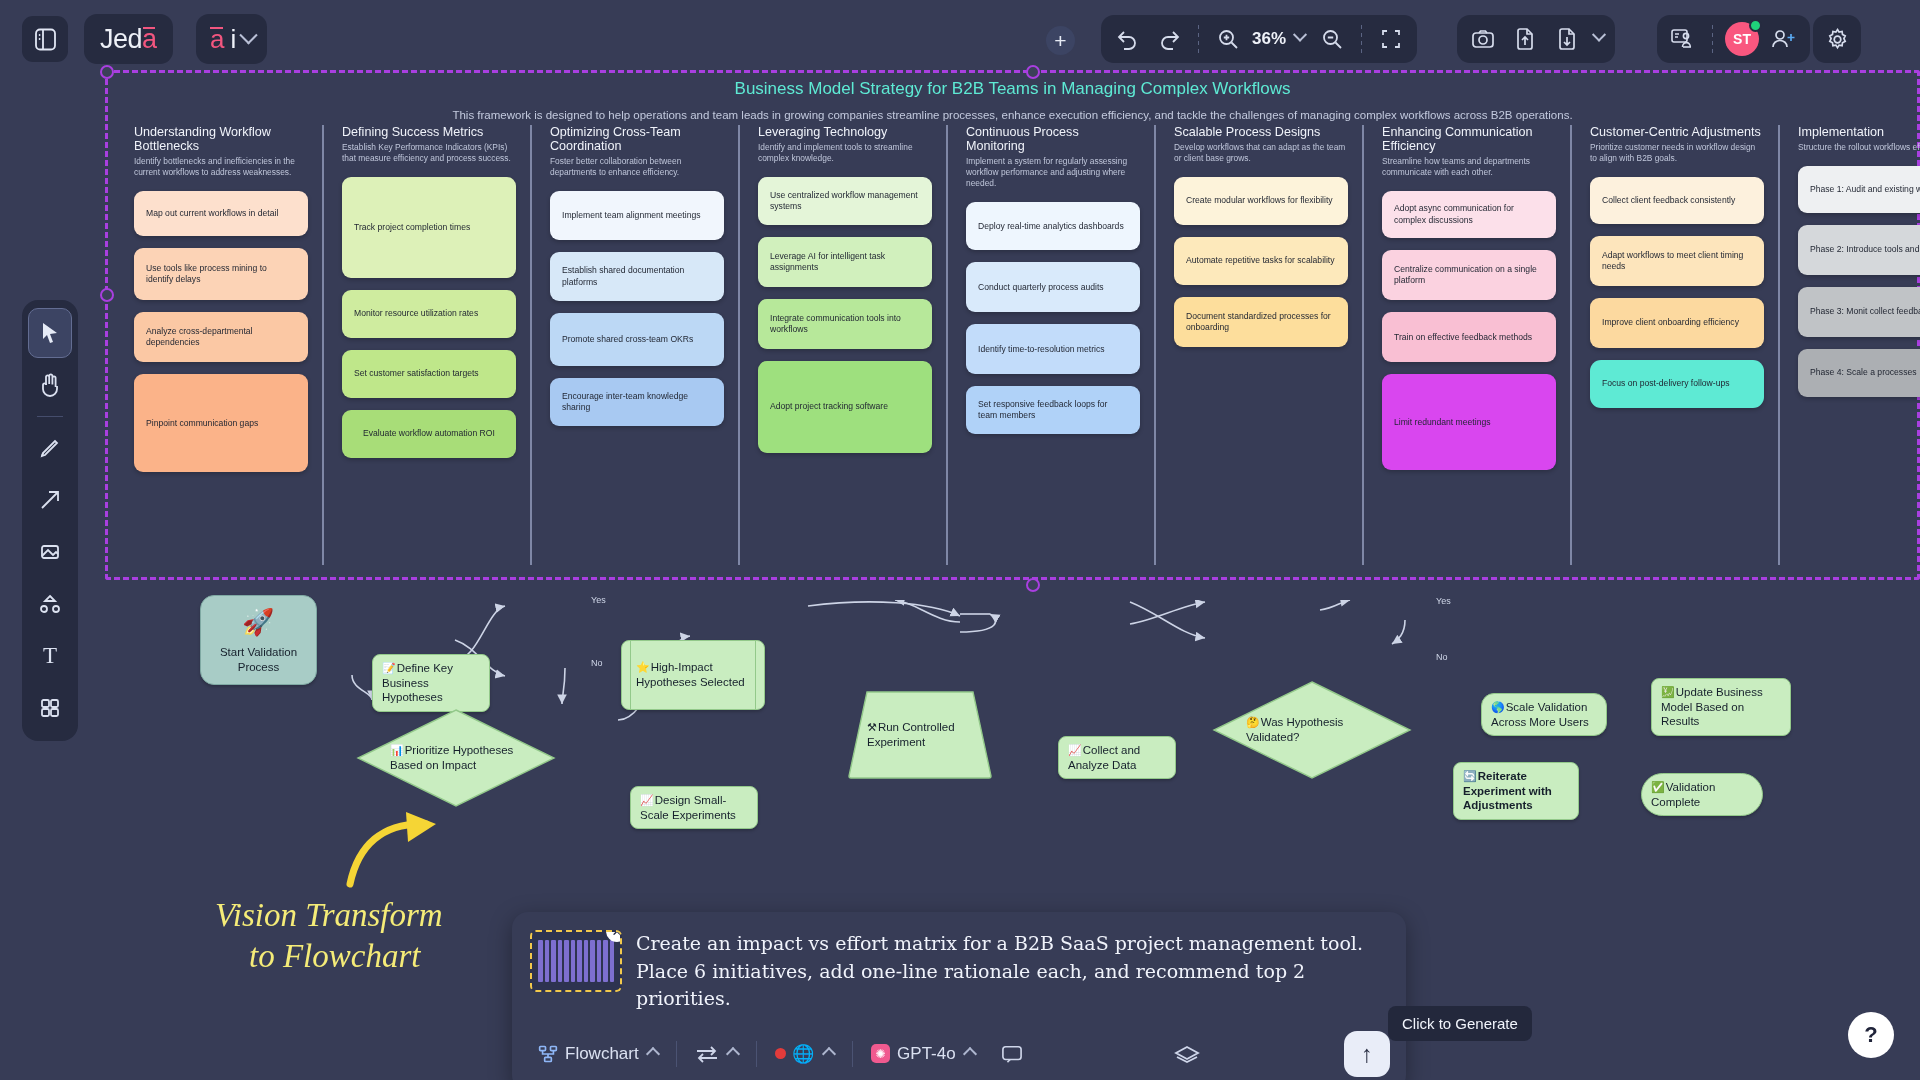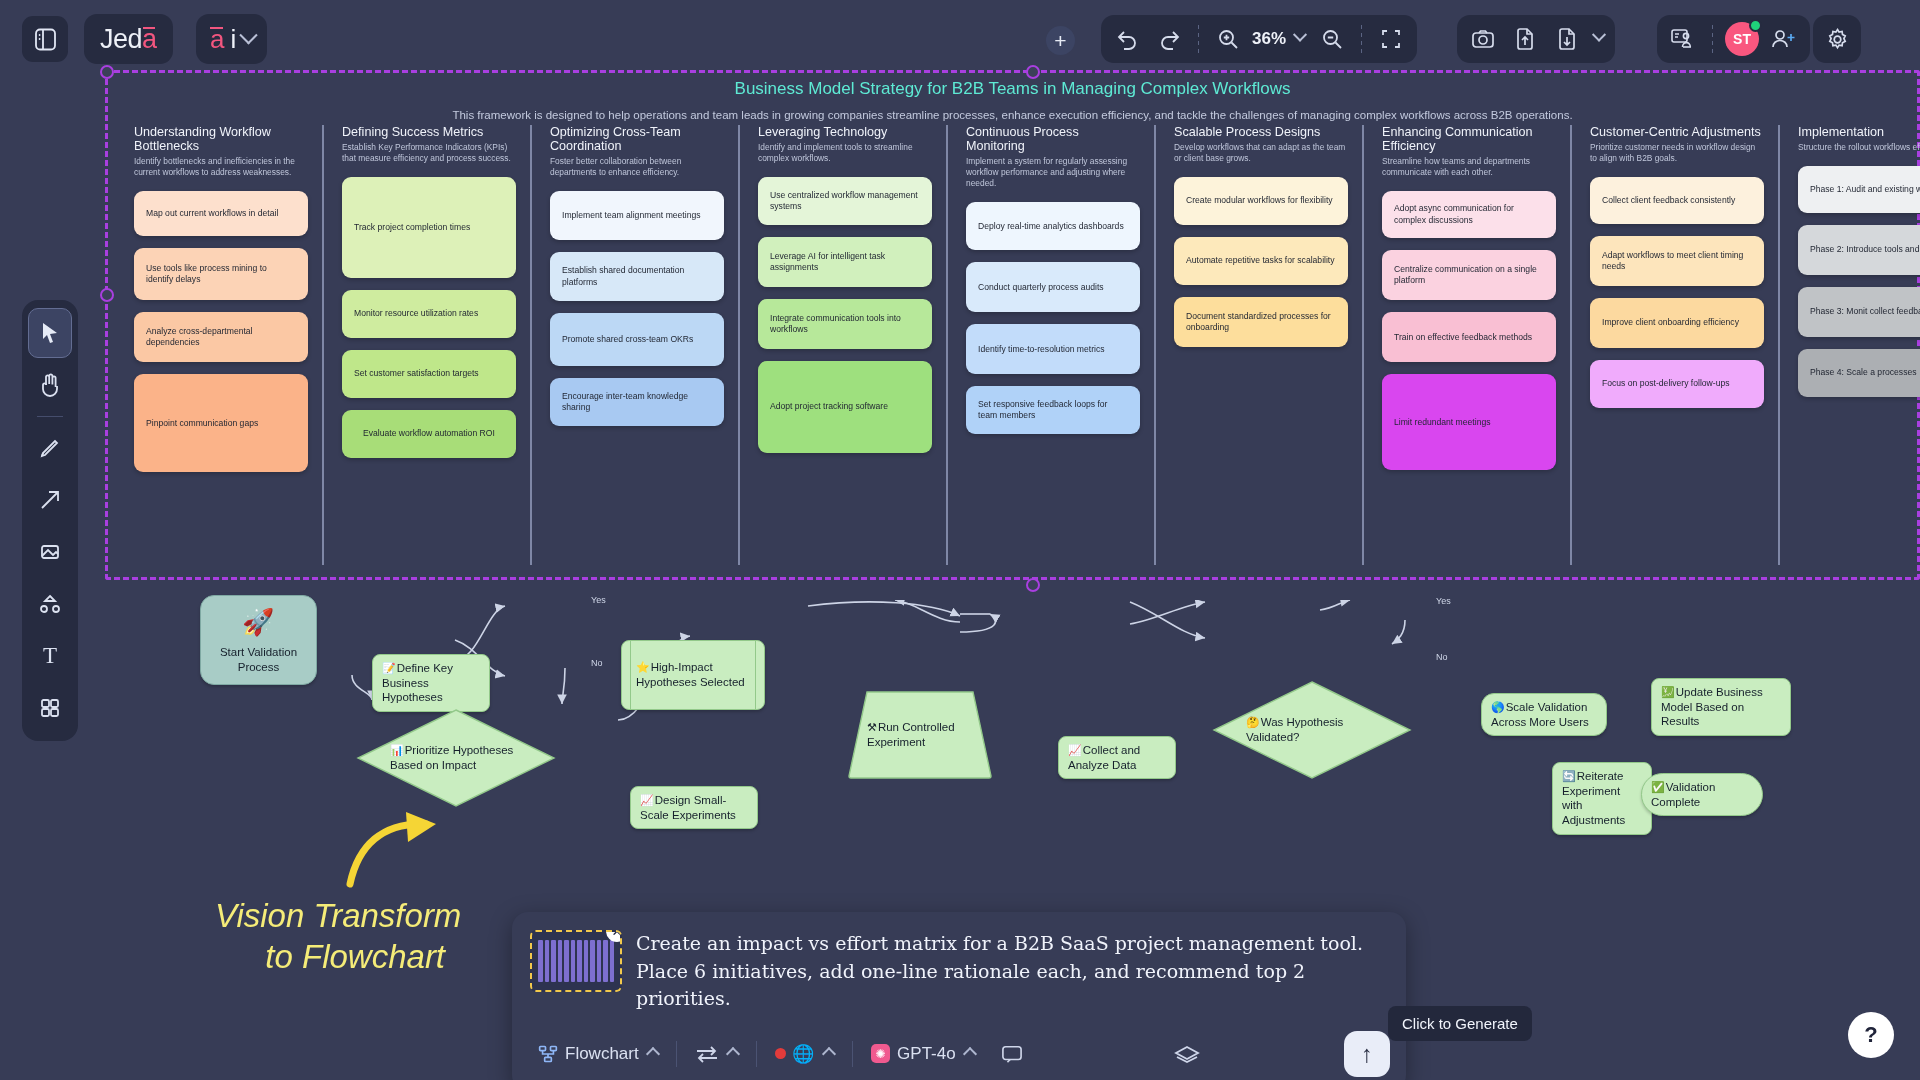--- a/index.html
+++ b/index.html
@@ -127,21 +127,21 @@
   .fnode.predef::after  { right: 8px; }
   .emoji { font-size: 11px; margin-right: 1px; }
   .fdia { position:absolute; }
   .fdia .lbl { position:absolute; left:0; top:0; width:100%; height:100%;
     display:flex; align-items:center; justify-content:center; text-align:left;
     font-size:11.5px; color:#16202c; line-height:1.28; padding: 0 34px; }
   .edge-lbl { position:absolute; color:#cfd6e8; font-size: 9px; }
 
   
   .anno { position:absolute; left: 215px; top: 895px; color:#f5ec78; font-size: 33px;
-    font-family:Liberation Sans, sans-serif; font-style: italic; line-height: 1.25; text-align: center; }
+    font-family:Liberation Serif, serif; font-style: italic; line-height: 1.25; }
 
   
   .prompt {
     position:absolute; left: 512px; top: 912px; width: 894px; background:#373c56;
     border-radius: 16px; box-shadow: 0 6px 22px rgba(0,0,0,.35); z-index: 50;
   }
   .prompt-top { display:flex; gap: 14px; padding: 18px 22px 12px 18px; align-items:flex-start; }
   .thumb { width: 92px; height: 62px; border: 2.5px dashed #f2c94c; border-radius: 6px;
     background: #2d3350; position:relative; flex: 0 0 auto; overflow:hidden; }
   .thumb .bars { position:absolute; inset: 8px 6px; display:flex; gap:2px; }
@@ -203,21 +203,21 @@
           <div class="col-desc">Foster better collaboration between departments to enhance efficiency.</div>
           <div class="cards">
             <div class="card" style="background: rgb(241, 246, 253); min-height: 49px;">Implement team alignment meetings</div>
             <div class="card" style="background: rgb(215, 232, 248); min-height: 49px;">Establish shared documentation platforms</div>
             <div class="card" style="background: rgb(188, 216, 245); min-height: 53px;">Promote shared cross-team OKRs</div>
             <div class="card" style="background: rgb(168, 201, 242); min-height: 48px;">Encourage inter-team knowledge sharing</div>
           </div>
         </div>
         <div class="col">
           <div class="col-title">Leveraging Technology</div>
-          <div class="col-desc">Identify and implement tools to streamline complex workflows.</div>
+          <div class="col-desc">Identify and implement tools to streamline complex knowledge.</div>
           <div class="cards">
             <div class="card" style="background: rgb(228, 245, 216); min-height: 48px;">Use centralized workflow management systems</div>
             <div class="card" style="background: rgb(209, 240, 189); min-height: 50px;">Leverage AI for intelligent task assignments</div>
             <div class="card" style="background: rgb(183, 232, 154); min-height: 50px;">Integrate communication tools into workflows</div>
             <div class="card" style="background: rgb(158, 224, 126); min-height: 92px;">Adopt project tracking software</div>
           </div>
         </div>
         <div class="col">
           <div class="col-title">Continuous Process Monitoring</div>
           <div class="col-desc">Implement a system for regularly assessing workflow performance and adjusting where needed.</div>
@@ -247,21 +247,21 @@
             <div class="card" style="background: #d946ef; min-height: 96px;">Limit redundant meetings</div>
           </div>
         </div>
         <div class="col">
           <div class="col-title">Customer-Centric Adjustments</div>
           <div class="col-desc">Prioritize customer needs in workflow design to align with B2B goals.</div>
           <div class="cards">
             <div class="card" style="background: rgb(253, 241, 221); min-height: 47px;">Collect client feedback consistently</div>
             <div class="card" style="background: rgb(253, 229, 188); min-height: 50px;">Adapt workflows to meet client timing needs</div>
             <div class="card" style="background: rgb(252, 217, 159); min-height: 50px;">Improve client onboarding efficiency</div>
-            <div class="card" style="background: #f0abfc; min-height: 48px;">Focus on post-delivery follow-ups</div>
+            <div class="card" style="background: #5eead4; min-height: 48px; border-radius: 11px;">Focus on post-delivery follow-ups</div>
           </div>
         </div>
         <div class="col">
           <div class="col-title">Implementation</div>
           <div class="col-desc">Structure the rollout workflows efficient</div>
           <div class="cards">
             <div class="card" style="background: rgb(238, 240, 242); min-height: 47px;">Phase 1: Audit and existing workflows</div>
             <div class="card" style="background: rgb(213, 216, 219); min-height: 50px;">Phase 2: Introduce tools and initial tra</div>
             <div class="card" style="background: rgb(192, 195, 198); min-height: 50px;">Phase 3: Monit collect feedbac</div>
             <div class="card" style="background: rgb(172, 175, 179); min-height: 48px;">Phase 4: Scale a processes</div>
@@ -347,21 +347,21 @@
       </svg>
       <div class="lbl">
           <span><span class="emoji">🤔</span><span>Was Hypothesis Validated?</span></span>
         </div>
     </div>
 
     <div class="fnode" style="left:1481px;top:93px;width:126px;border-radius:13px;">
       <span class="emoji">🌎</span><span>Scale Validation Across More Users</span>
     </div>
 
-    <div class="fnode" style="left:1552px;top:162px;width:100px;">
+    <div class="fnode" style="left:1453px;top:162px;width:126px;font-weight:bold;">
       <span class="emoji">🔄</span><span>Reiterate Experiment with Adjustments</span>
     </div>
 
     <div class="fnode" style="left:1651px;top:78px;width:140px;">
       <span class="emoji">💹</span><span>Update Business Model Based on Results</span>
     </div>
 
     <div class="fnode" style="left:1641px;top:173px;width:122px;border-radius:22px;">
       <span class="emoji">✅</span><span>Validation Complete</span>
     </div>

